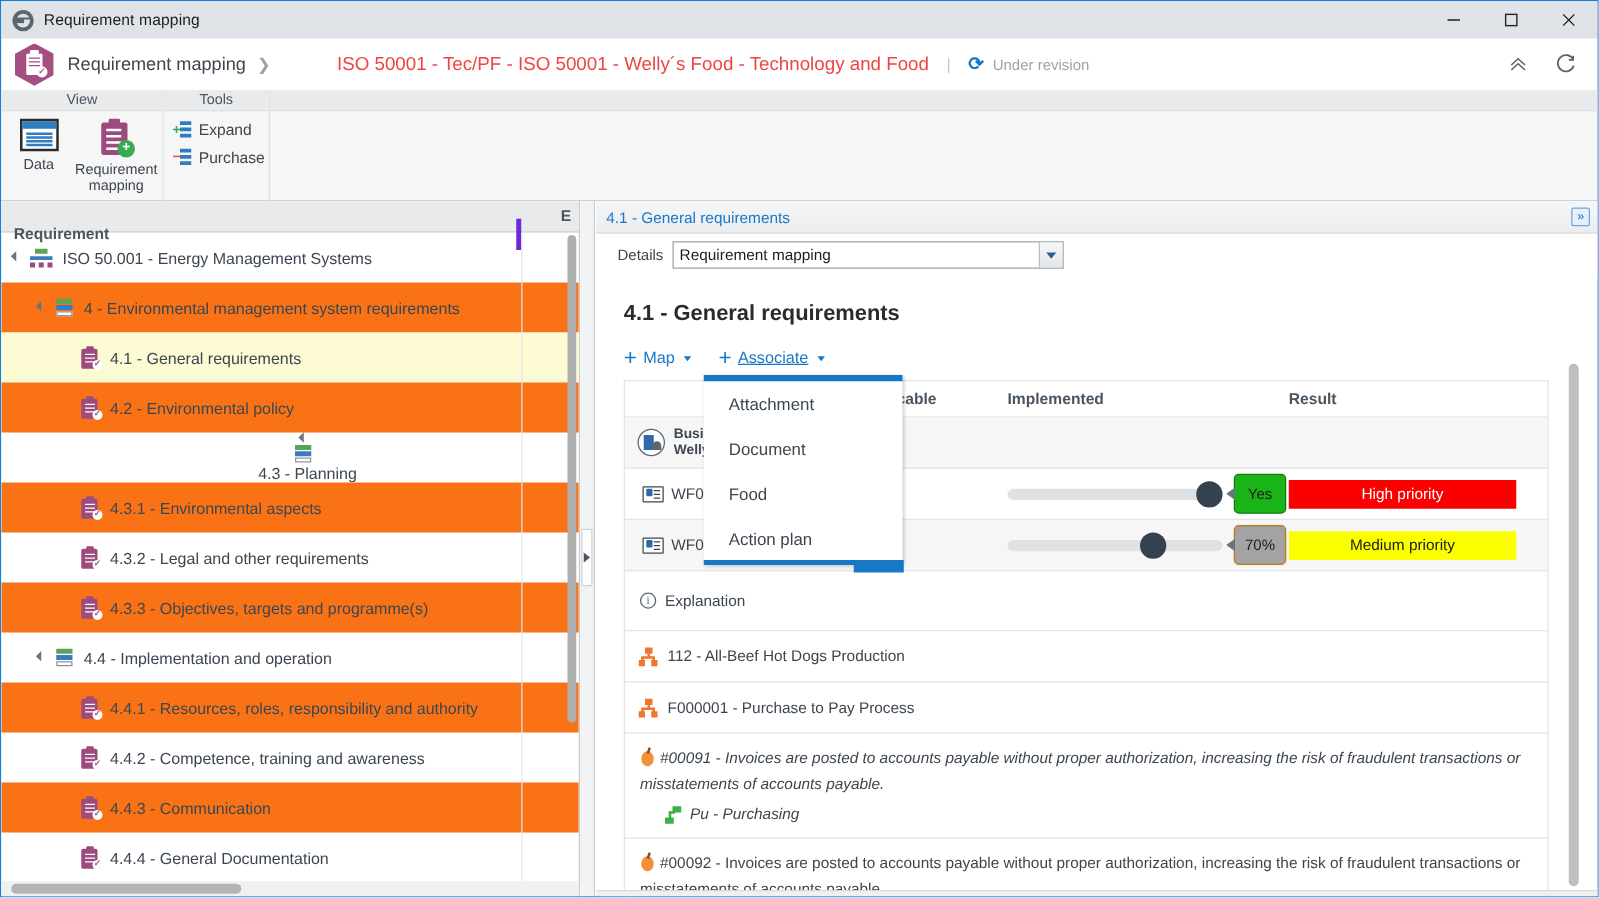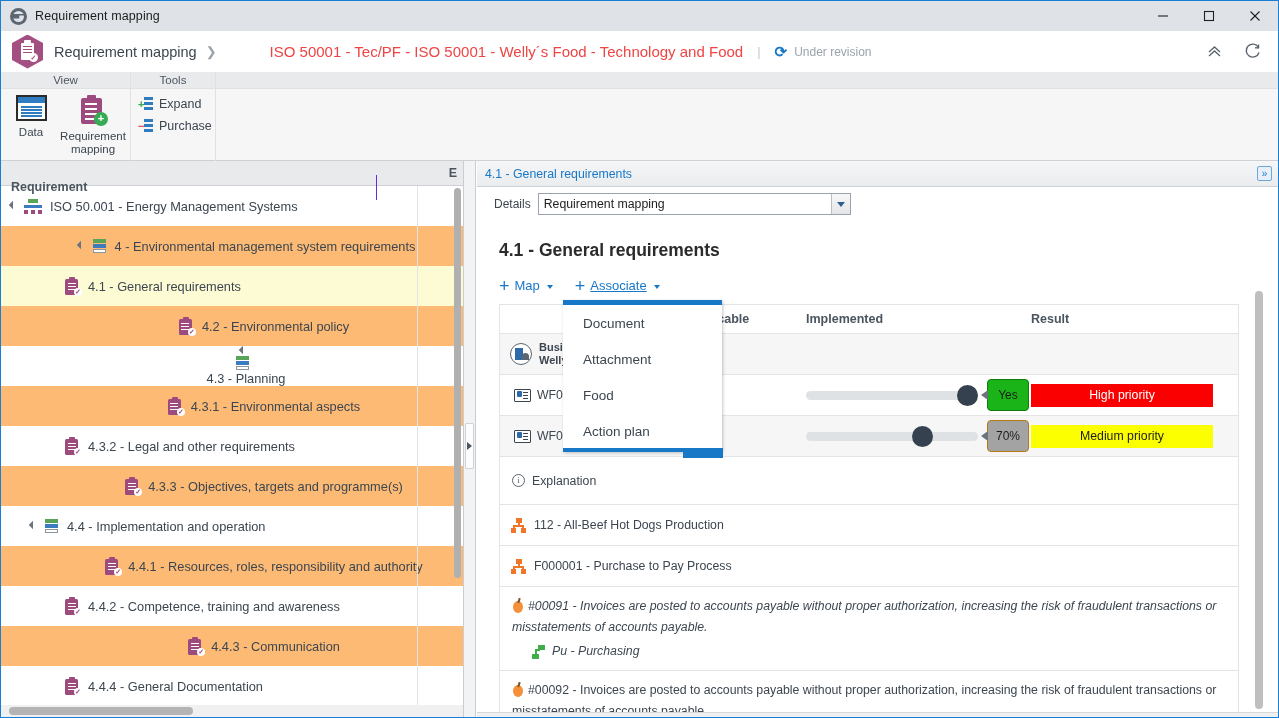--- a/index.html
+++ b/index.html
@@ -200,42 +200,42 @@
     background: #ffffff;
     border-right: 1px solid #c9cdd1;
   }
   .tree-header {
     height: 25px; background: #e9eaec;
     border-bottom: 1px solid #cdd1d5;
     display: flex; align-items: center;
     position: relative;
   }
   .th-col1 {
-    width: 376px; padding-left: 10px;
+    width: 416px; padding-left: 10px;
     font-size: 12.5px; font-weight: bold; color: #4a5560;
-    border-right: 1px solid #6d28d9; height: 25px; line-height: 25px;
+    border-right: 4px solid #6d28d9; height: 25px; line-height: 25px;
     box-sizing: border-box;
     margin-top: 29px;
   }
   .th-col2 {
     flex: 1; padding-right: 6px; text-align: right;
     font-size: 12.5px; font-weight: bold; color: #4a5560;
     height: 25px; line-height: 25px; overflow: hidden;
   }
   .tree-body {
     position: absolute; top: 25px; left: 0; right: 0; bottom: 12px;
     overflow: hidden;
   }
   .trow {
     height: 40px; display: flex; align-items: center;
     position: relative;
     font-size: 12.8px; color: #3c4650;
     cursor: default;
   }
-  .trow.alt { background: #fdba74; justify-content: center; }
+  .trow.alt { background: #f97316; }
   .trow.sel { background: #fcfbd4; }
   .trow .vline {
     position: absolute; left: 416px; top: 0; bottom: 0; width: 1px;
     background: #e2e4e6;
   }
   .twist {
     width: 10px; height: 10px; flex: none; position: relative; margin-right: 4px;
   }
   .twist::after {
     content: ""; position: absolute; left: 1px; top: 1px;
@@ -946,21 +946,21 @@
 
       <div class="vscroll-rp">
           <div class="thumb"></div>
         </div>
     </div>
     <div class="bottom-line"></div>
   </div>
 
   <div class="menu">
     <div id="menu-items">
+        <div class="menu-item">Attachment</div>
         <div class="menu-item">Document</div>
-        <div class="menu-item">Attachment</div>
         <div class="menu-item">Food</div>
         <div class="menu-item">Action plan</div>
       </div>
     <div class="menu-tail"></div>
   </div>
 
 </div>
 
 </body></html>

